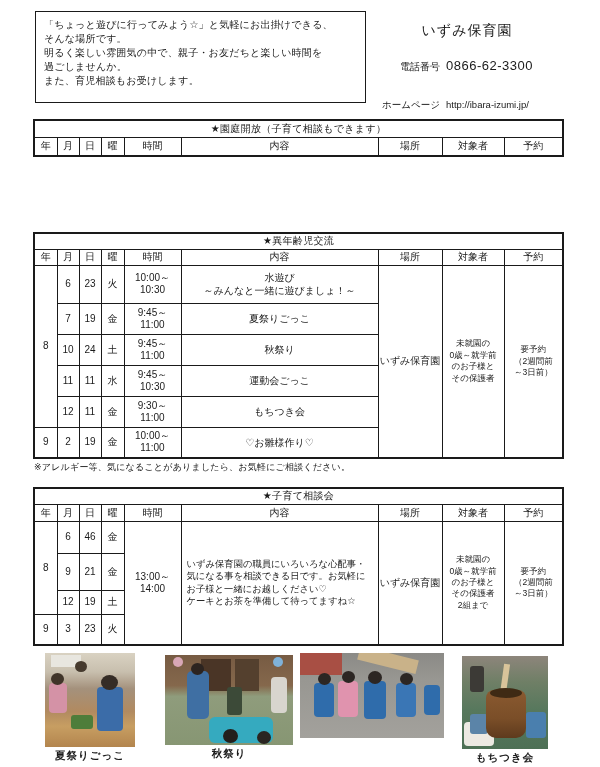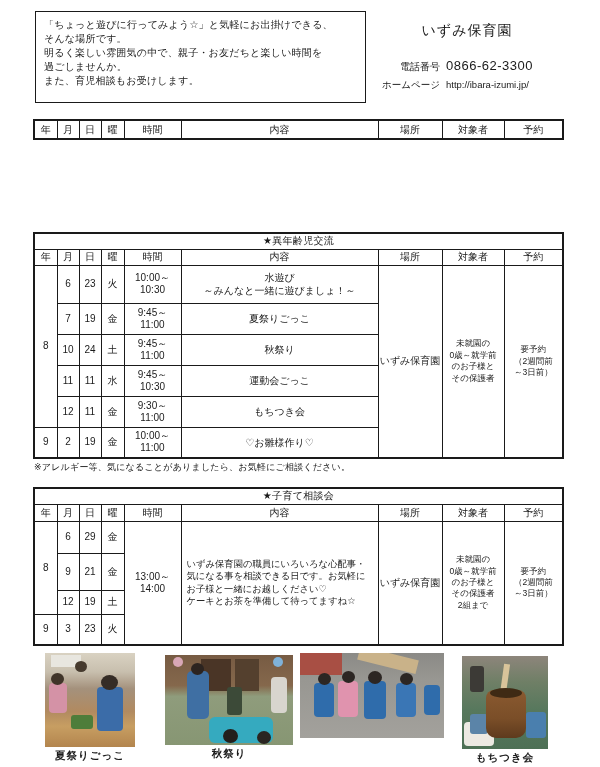--- a/index.html
+++ b/index.html
@@ -19,21 +19,21 @@
 
   .contact{position:absolute;left:360px;top:22px;width:200px;}
   .org{font-size:14px;text-align:center;padding-left:14px;letter-spacing:1px;}
   .c-rows{margin-top:18px;}
   .c-row{display:flex;align-items:baseline;margin-bottom:5px;}
   .c-label{width:80px;text-align:right;font-size:10px;flex:0 0 80px;}
   .c-val{margin-left:6px;}
   .v-phone{font-size:13px;letter-spacing:0.5px;}
   .v-email{font-size:8.5px;font-weight:bold;text-decoration:underline;color:#1a1a1a;}
   .v-web{font-size:9.5px;}
-  .c-row.r-web .c-label{font-size:9.5px;}
+  .c-row.r-web .c-label{font-size:9.5px;margin-top:20px;}
 
   
   table.sched{
     position:absolute;left:33px;width:531px;border-collapse:collapse;table-layout:fixed;
     border:2px solid #1a1a1a;
   }
   table.t1{top:119px;}
   table.t2{top:232px;}
   table.t3{top:487px;}
   .sched td,.sched th{
@@ -158,20 +158,23 @@
       <col style="width:22px">
       <col style="width:22px">
       <col style="width:23px">
       <col style="width:57px">
       <col style="width:197px">
       <col style="width:64px">
       <col style="width:62px">
       <col style="width:59px">
     </colgroup>
   <tbody>
+      <tr class="title-row">
+    <td colspan="9" class="ttl">★園庭開放（子育て相談もできます）</td>
+  </tr>
   <tr class="head-row">
     <th>年</th>
     <th>月</th>
     <th>日</th>
     <th>曜</th>
     <th>時間</th>
     <th>内容</th>
     <th>場所</th>
     <th>対象者</th>
     <th>予約</th>
@@ -293,21 +296,21 @@
     <th>曜</th>
     <th>時間</th>
     <th>内容</th>
     <th>場所</th>
     <th>対象者</th>
     <th>予約</th>
   </tr>
   <tr class="r0">
     <td class="c-num" rowspan="3">8</td>
     <td class="c-num">6</td>
-    <td class="c-num">29</td>
+    <td class="c-num">46</td>
     <td>金</td>
     <td class="c-time pre" rowspan="4">13:00～
 14:00</td>
     <td class="c-content pre" rowspan="4">いずみ保育園の職員にいろいろな心配事・気になる事を相談できる日です。お気軽にお子様と一緒にお越しください♡
 ケーキとお茶を準備して待ってますね☆</td>
     <td class="c-place pre" rowspan="4">いずみ保育園</td>
     <td class="c-target pre" rowspan="4">未就園の
 0歳～就学前
 のお子様と
 その保護者

